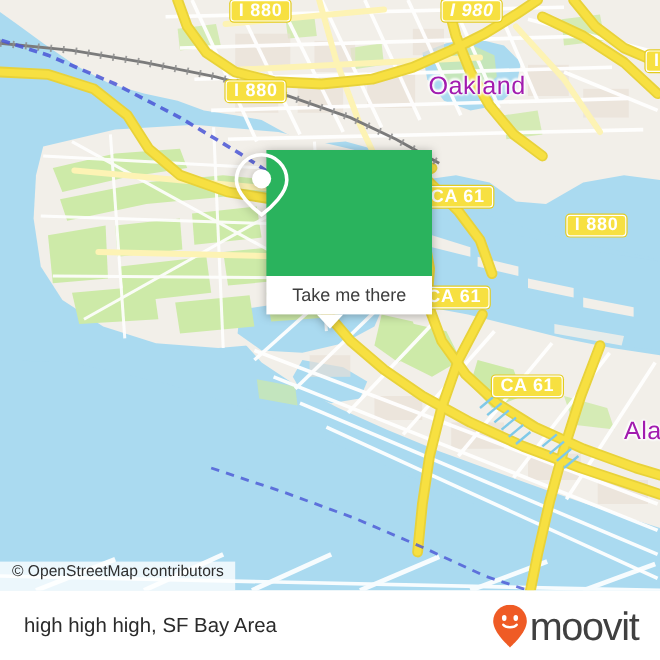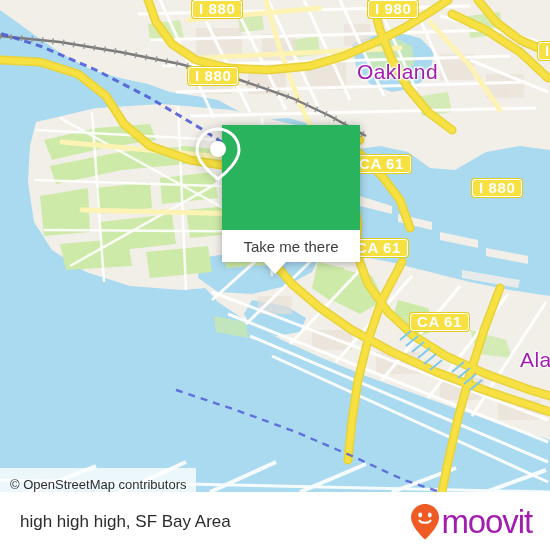--- a/index.html
+++ b/index.html
@@ -75,21 +75,21 @@
     border-right:11px solid transparent;
     border-top:12px solid #ffffff;
   }
 
   
   .attrib {
     position:absolute;
     left:0; top:468px;
     height:24px;
     background:rgba(255,255,255,.78);
-    display:flex; align-items:flex-end;
+    display:flex; align-items:flex-start;
     padding:0 9px 0 10px;
   }
   .attrib span {
     font-size:13px;
     color:#2e2e2e;
     white-space:nowrap;
   }
 
   
   .footer {
@@ -100,21 +100,21 @@
     padding:0 18px 0 20px;
   }
   .footer-title {
     font-size:17px;
     color:#2b2b2b;
     white-space:nowrap;
   }
   .brand { display:flex; align-items:center; }
   .brand-word {
     font-size:33px;
-    color:#a21caf;
+    color:#404040;
     letter-spacing:-1.1px;
     margin-left:1px;
     line-height:33px;
   }
 </style>
 </head>
 <body>
 
 <div id="app">
 
@@ -329,21 +329,21 @@
           <path d="M 452,372 L 464,362 M 458,378 L 470,368 M 464,384 L 476,374
                    M 470,390 L 482,380"></path>
         </g>
       </g>
     </svg>
 
     <div class="city-label" style="left:357px; top:60px;">Oakland</div>
     <div class="city-label" style="left:520px; top:348px;">Ala</div>
 
     <div class="shield" style="left:192px; top:0px;">I 880</div>
-    <div class="shield" style="left:368px; top:0px;">I 980</div>
+    <div class="shield" style="left:368px; top:0px;font-style:italic;">I 980</div>
     <div class="shield" style="left:502px; top:42px;margin-left:36px;">I 580</div>
     <div class="shield" style="left:188px; top:67px;">I 880</div>
     <div class="shield" style="left:352px; top:155px;">CA 61</div>
     <div class="shield" style="left:472px; top:179px;">I 880</div>
     <div class="shield" style="left:349px; top:239px;">CA 61</div>
     <div class="shield" style="left:410px; top:313px;">CA 61</div>
 
     <div class="popup">
       <div class="popup-head">
         <svg width="56" height="58" viewBox="0 0 56 58">

